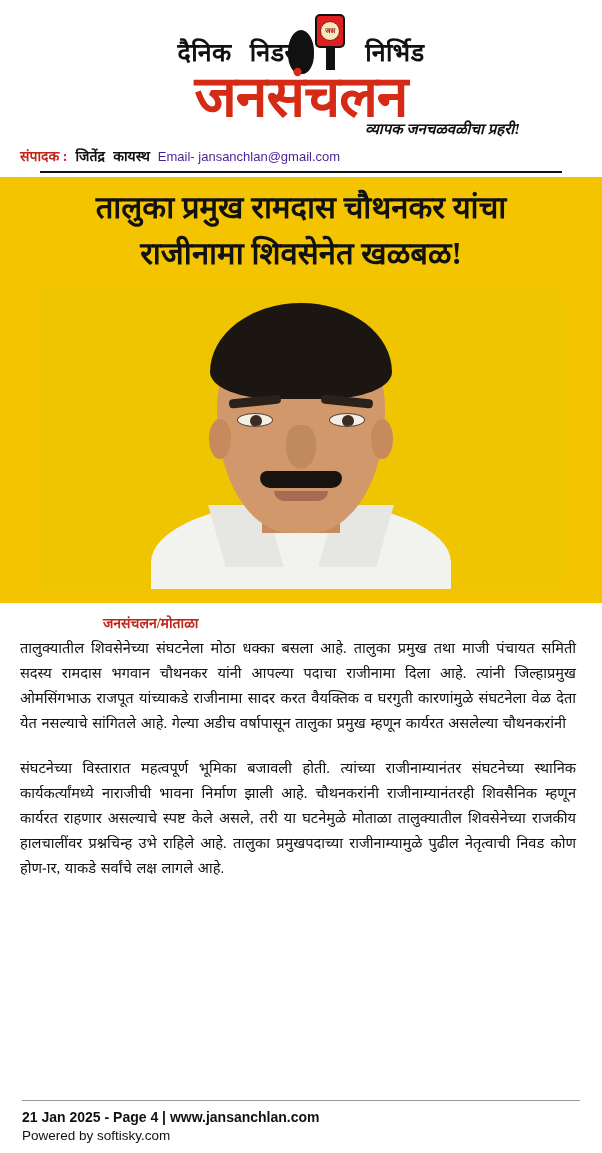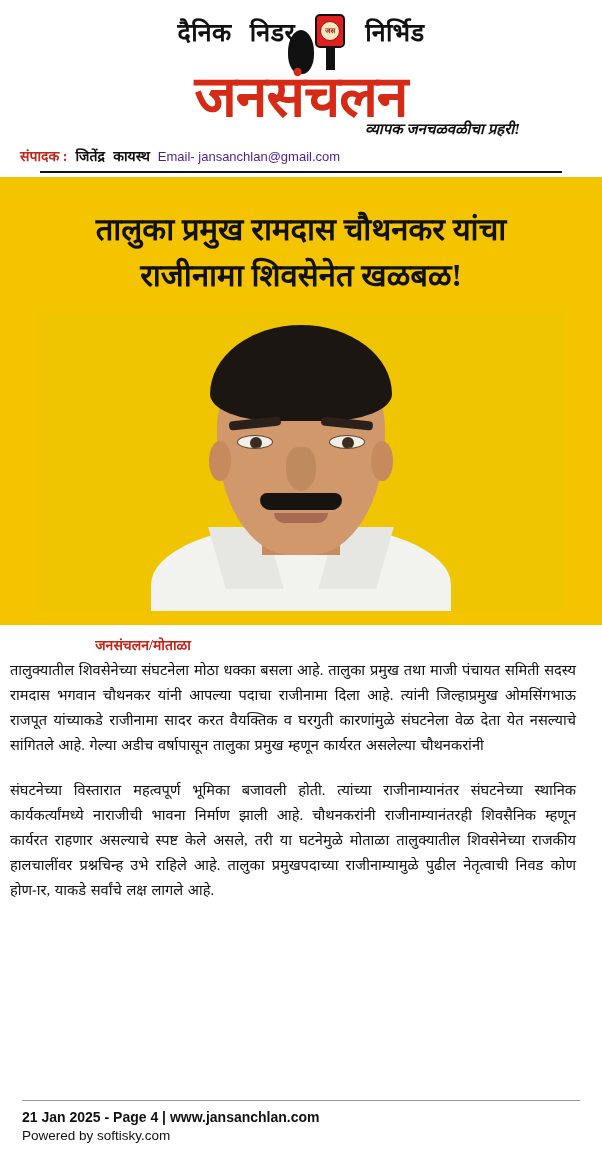--- a/index.html
+++ b/index.html
@@ -26,21 +26,21 @@
   }
 
   
   .masthead {
     padding: 14px 20px 4px 20px;
     text-align: center;
     position: relative;
   }
   .mast-top {
     display: flex;
-    align-items: flex-start;
+    align-items: flex-end;
     justify-content: center;
     gap: 18px;
     height: 56px;
     position: relative;
   }
   .mast-word-left {
     font-family: "Liberation Serif", serif;
     font-weight: bold;
     font-size: 25px;
     color: #111;
@@ -149,21 +149,21 @@
   }
   .rule {
     border: 0;
     border-top: 2px solid #111;
     margin: 6px 20px 0 20px;
   }
 
   
   .headline-band {
     background: #f4c400;
-    padding: 30px 18px 12px 18px;
+    padding: 8px 18px 12px 18px;
     text-align: center;
   }
   .headline {
     font-family: "Liberation Serif", serif;
     font-weight: bold;
     font-size: 31px;
     line-height: 46px;
     color: #111;
     letter-spacing: 0px;
   }
@@ -245,21 +245,21 @@
   .ph-ear-l, .ph-ear-r {
     position: absolute; top: 130px; width: 22px; height: 40px;
     background: #c68a5d; border-radius: 50%;
   }
   .ph-ear-l { left: 50%; margin-left: -92px; }
   .ph-ear-r { left: 50%; margin-left: 70px; }
 
   
   .body-area {
     flex: 1;
-    padding: 10px 26px 4px 10px;
+    padding: 10px 26px 4px 20px;
     background: #fff;
   }
   .byline {
     text-align: center;
     font-family: "Liberation Serif", serif;
     font-weight: bold;
     font-size: 14px;
     color: #c0261a;
     margin-bottom: 4px;
     width: 47%;

